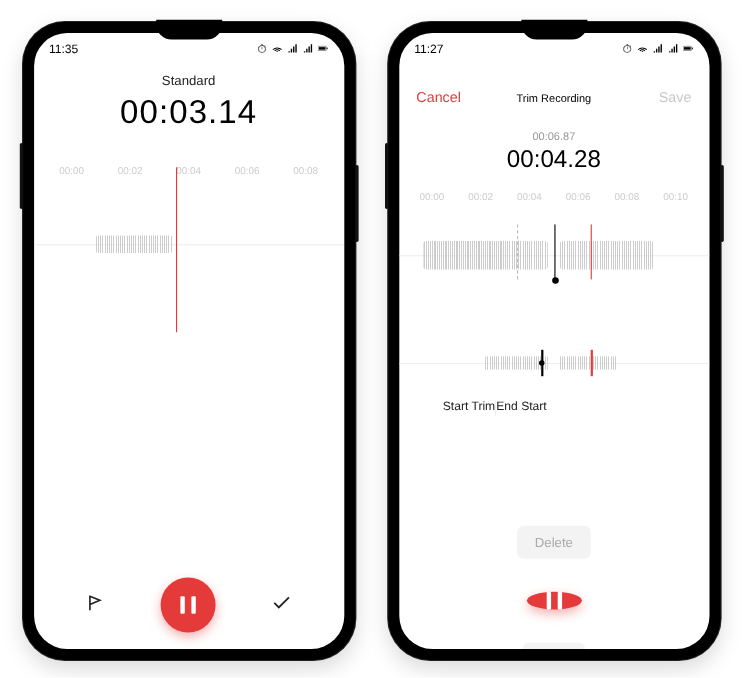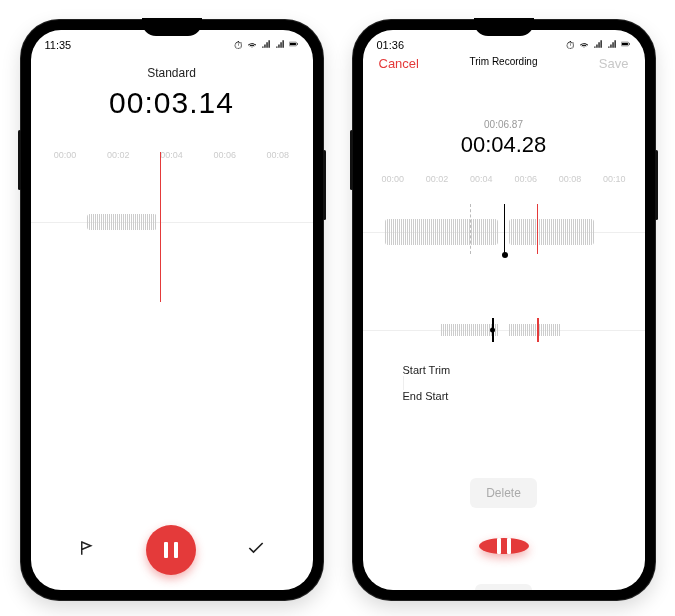--- a/index.html
+++ b/index.html
@@ -61,21 +61,21 @@
     font-size:11px;
     padding:4px 14px 0;
     color:#000;
     font-weight:500;
   }
   .statusbar .icons { display:flex; gap:4px; align-items:center;}
   .sicon { width:10px; height:10px; }
   .app-header {
     height:40px;
     display:flex;
-    align-items:flex-start;
+    align-items:flex-end;
     justify-content:center;
     position:relative;
     padding:0 16px;
   }
   .app-header .left {
     position:absolute; left:16px;
     color:#e43a3a;
     font-size:13px;
   }
   .app-header .right {
@@ -157,21 +157,21 @@
   .miniwave .baseline { top:50%; }
   .miniblock {
     position:absolute; top:50%; transform:translateY(-50%);
     height:12px;
     background:repeating-linear-gradient(90deg,#ccc 0 1px, transparent 1px 2px);
   }
   .mini-handle { position:absolute; top:8px; bottom:8px; width:2px;}
   .mini-handle.start { background:#000; left:46%;}
   .mini-handle.start::before{content:"";position:absolute;top:50%;left:-2px;width:5px;height:5px;background:#000;border-radius:50%;transform:translateY(-50%);}
   .mini-handle.end { background:#e43a3a; left:62%;}
-  .trim-labels { display:flex; justify-content:flex-start; font-size:11px; color:#222; margin-top:14px; padding:0 40px;flex-direction:column;}
+  .trim-labels { display:flex; justify-content:flex-start; font-size:11px; color:#222; margin-top:14px; padding:0 40px;}
   .trim-labels .divider { width:1px; height:14px; background:#eee;}
   .pillbtn {
     font-size:12px;
     color:#aaa;
     background:#f3f3f3;
     padding:8px 16px;
     border-radius:6px;
   }
   .bottombar2 {
     height:80px;
@@ -253,21 +253,21 @@
           </svg>
       </div>
     </div>
   </div>
 </div>
 
 <div class="phone">
   <div class="notch"></div>
   <div class="screen">
     <div class="statusbar">
-      <span>01:36</span>
+      <span>11:27</span>
       <div class="icons">
         <span>⏱</span>
         <span>
           <svg class="sicon" viewBox="0 0 24 24">
               <path fill="currentColor" d="M12 18c1 0 2 .8 2 2h-4c0-1.2 1-2 2-2zm0-4c2.5 0 4.7 1 6.3 2.7l-1.4 1.4A7 7 0 0 0 12 16a7 7 0 0 0-4.9 2.1L5.7 16.7A9 9 0 0 1 12 14zm0-4c4 0 7.6 1.6 10.2 4.2l-1.4 1.4A12 12 0 0 0 12 12a12 12 0 0 0-8.8 3.6L1.8 14.2A14 14 0 0 1 12 10z"></path>
             </svg>
         </span>
         <span>
           <svg class="sicon" viewBox="0 0 24 24">
               <path fill="currentColor" d="M3 18h3v3H3zM8 13h3v8H8zM13 8h3v13h-3zM18 3h3v18h-3z"></path>

